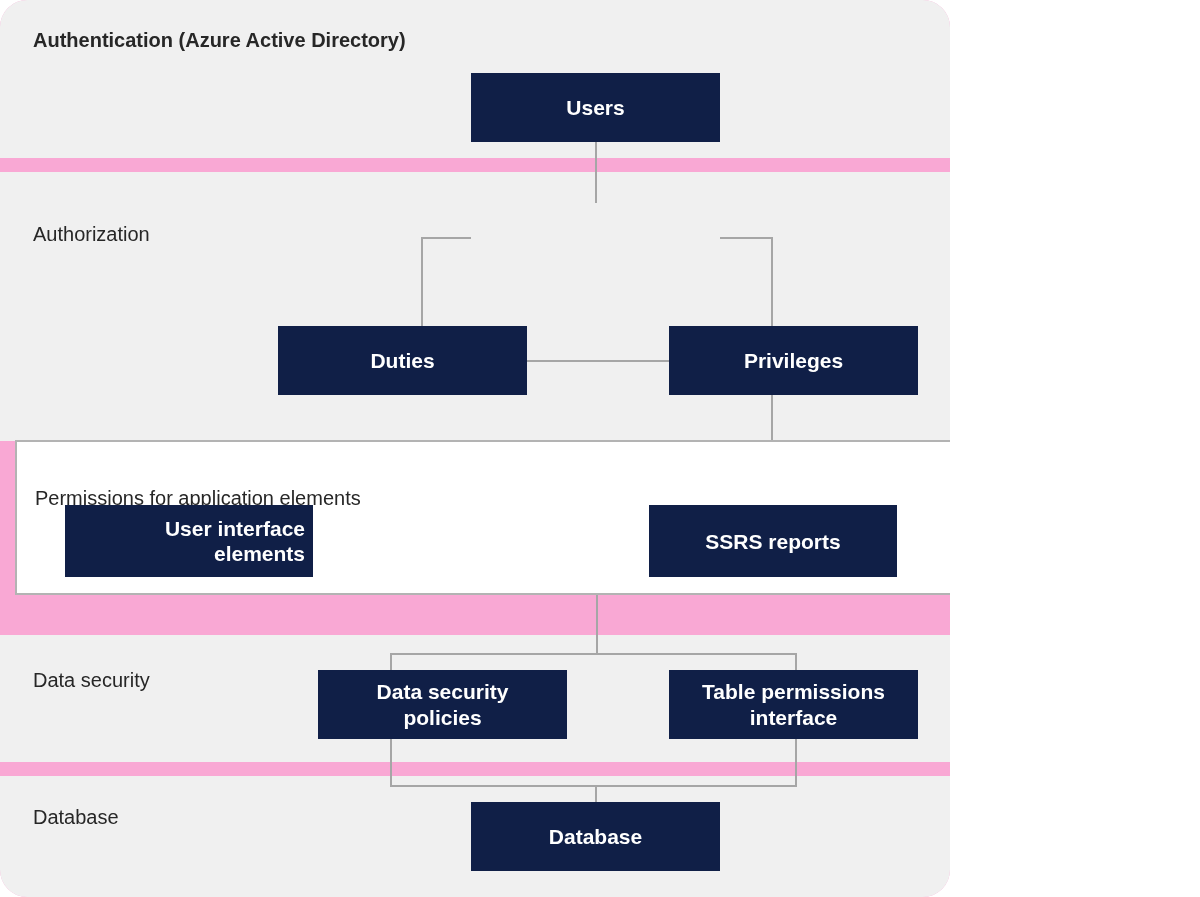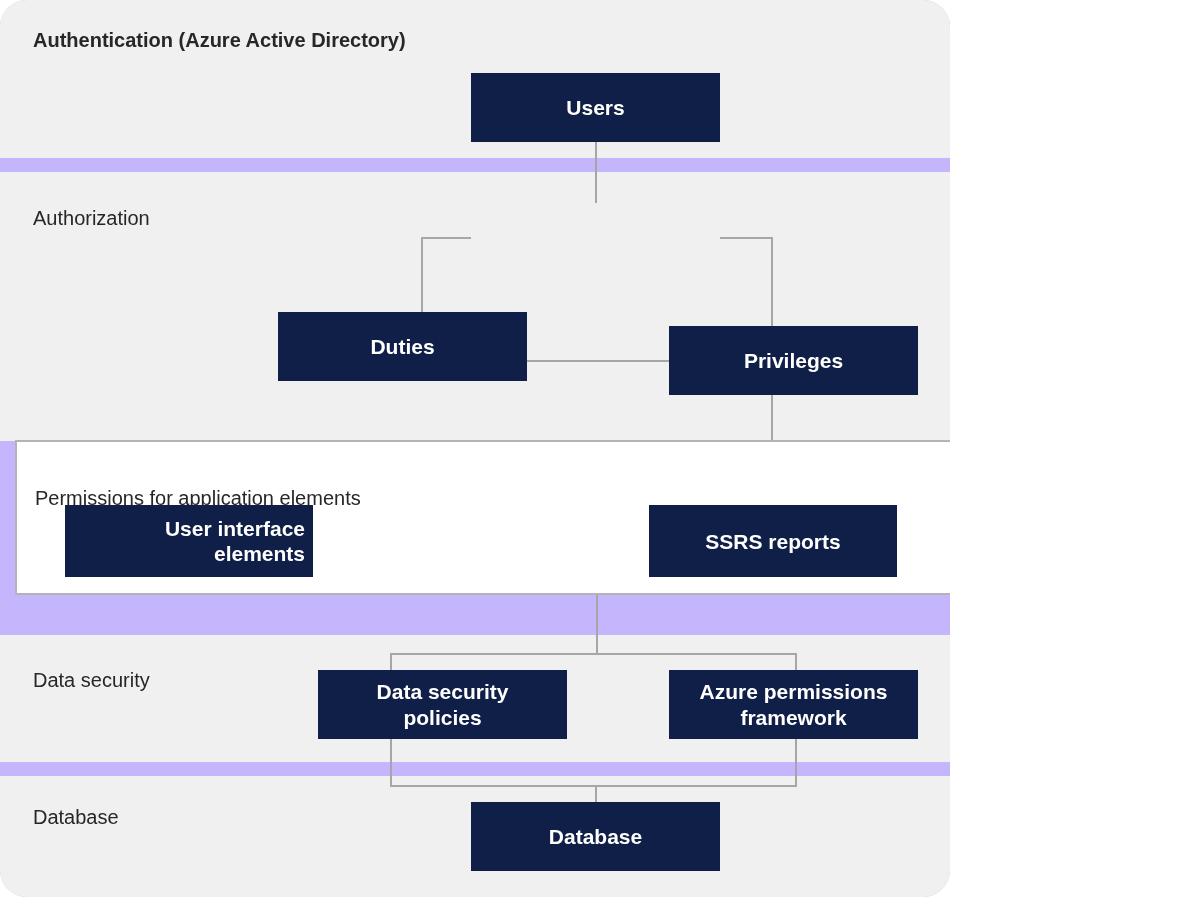--- a/index.html
+++ b/index.html
@@ -8,21 +8,21 @@
     background: #ffffff;
   }
   body {
     font-family: "Liberation Sans", sans-serif;
     -webkit-font-smoothing: antialiased;
   }
   #diagram {
     position: relative;
     width: 950px;
     height: 897px;
-    background: #c4b5fd;
+    background: #f9a8d4;
     overflow: hidden;
     border-radius: 27px;
   }
   
   .band {
     position: absolute;
     left: 0;
     width: 1200px;
     background: #f0f0f0;
   }
@@ -34,21 +34,21 @@
   .band-label {
     position: absolute;
     left: 33px;
     color: #272727;
     font-size: 20px;
     line-height: 24px;
     white-space: nowrap;
   }
   .band-label.bold { font-weight: bold; }
   #label-authentication { top: 28px; }
-  #label-authorization  { top: 206px; }
+  #label-authorization  { top: 222px; }
   #label-datasecurity   { top: 668px; }
   #label-database       { top: 805px; }
 
   
   #connectors {
     position: absolute;
     left: 0;
     top: 0;
     width: 1200px;
     height: 897px;
@@ -65,21 +65,21 @@
     line-height: 26px;
     display: flex;
     align-items: center;
     justify-content: center;
     text-align: center;
     box-sizing: border-box;
     padding: 2px 24px;
   }
   #node-users            { left: 471px; top: 73px;  width: 249px; height: 69px; }
   #node-security-roles   { left: 471px; top: 203px; width: 249px; height: 69px; }
-  #node-duties           { left: 278px; top: 312px; width: 249px; height: 69px; }
+  #node-duties           { left: 278px; top: 326px; width: 249px; height: 69px; }
   #node-privileges       { left: 669px; top: 326px; width: 249px; height: 69px; }
   #node-data-security-policies { left: 290px; top: 670px; width: 249px; height: 69px; margin-left: 28px; }
   #node-table-permissions-framework { left: 669px; top: 670px; width: 249px; height: 69px; }
   #node-database         { left: 471px; top: 802px; width: 249px; height: 69px; }
 
   
   #permissions-panel {
     position: absolute;
     left: 15px;
     top: 440px;
@@ -165,17 +165,17 @@
   <div class="node" id="node-privileges">Privileges</div>
 
   <div id="permissions-panel"></div>
   <div id="permissions-panel-title">Permissions for application elements</div>
 
   <div class="perm-node" id="node-ui-elements">User interface elements</div>
   <div class="perm-node" id="node-ssrs-reports">SSRS reports</div>
 
   <div class="node" id="node-data-security-policies">Data security policies</div>
 
-  <div class="node" id="node-table-permissions-framework">Azure permissions framework</div>
+  <div class="node" id="node-table-permissions-framework">Table permissions interface</div>
 
   <div class="node" id="node-database">Database</div>
 
 </div>
 
 </body></html>

